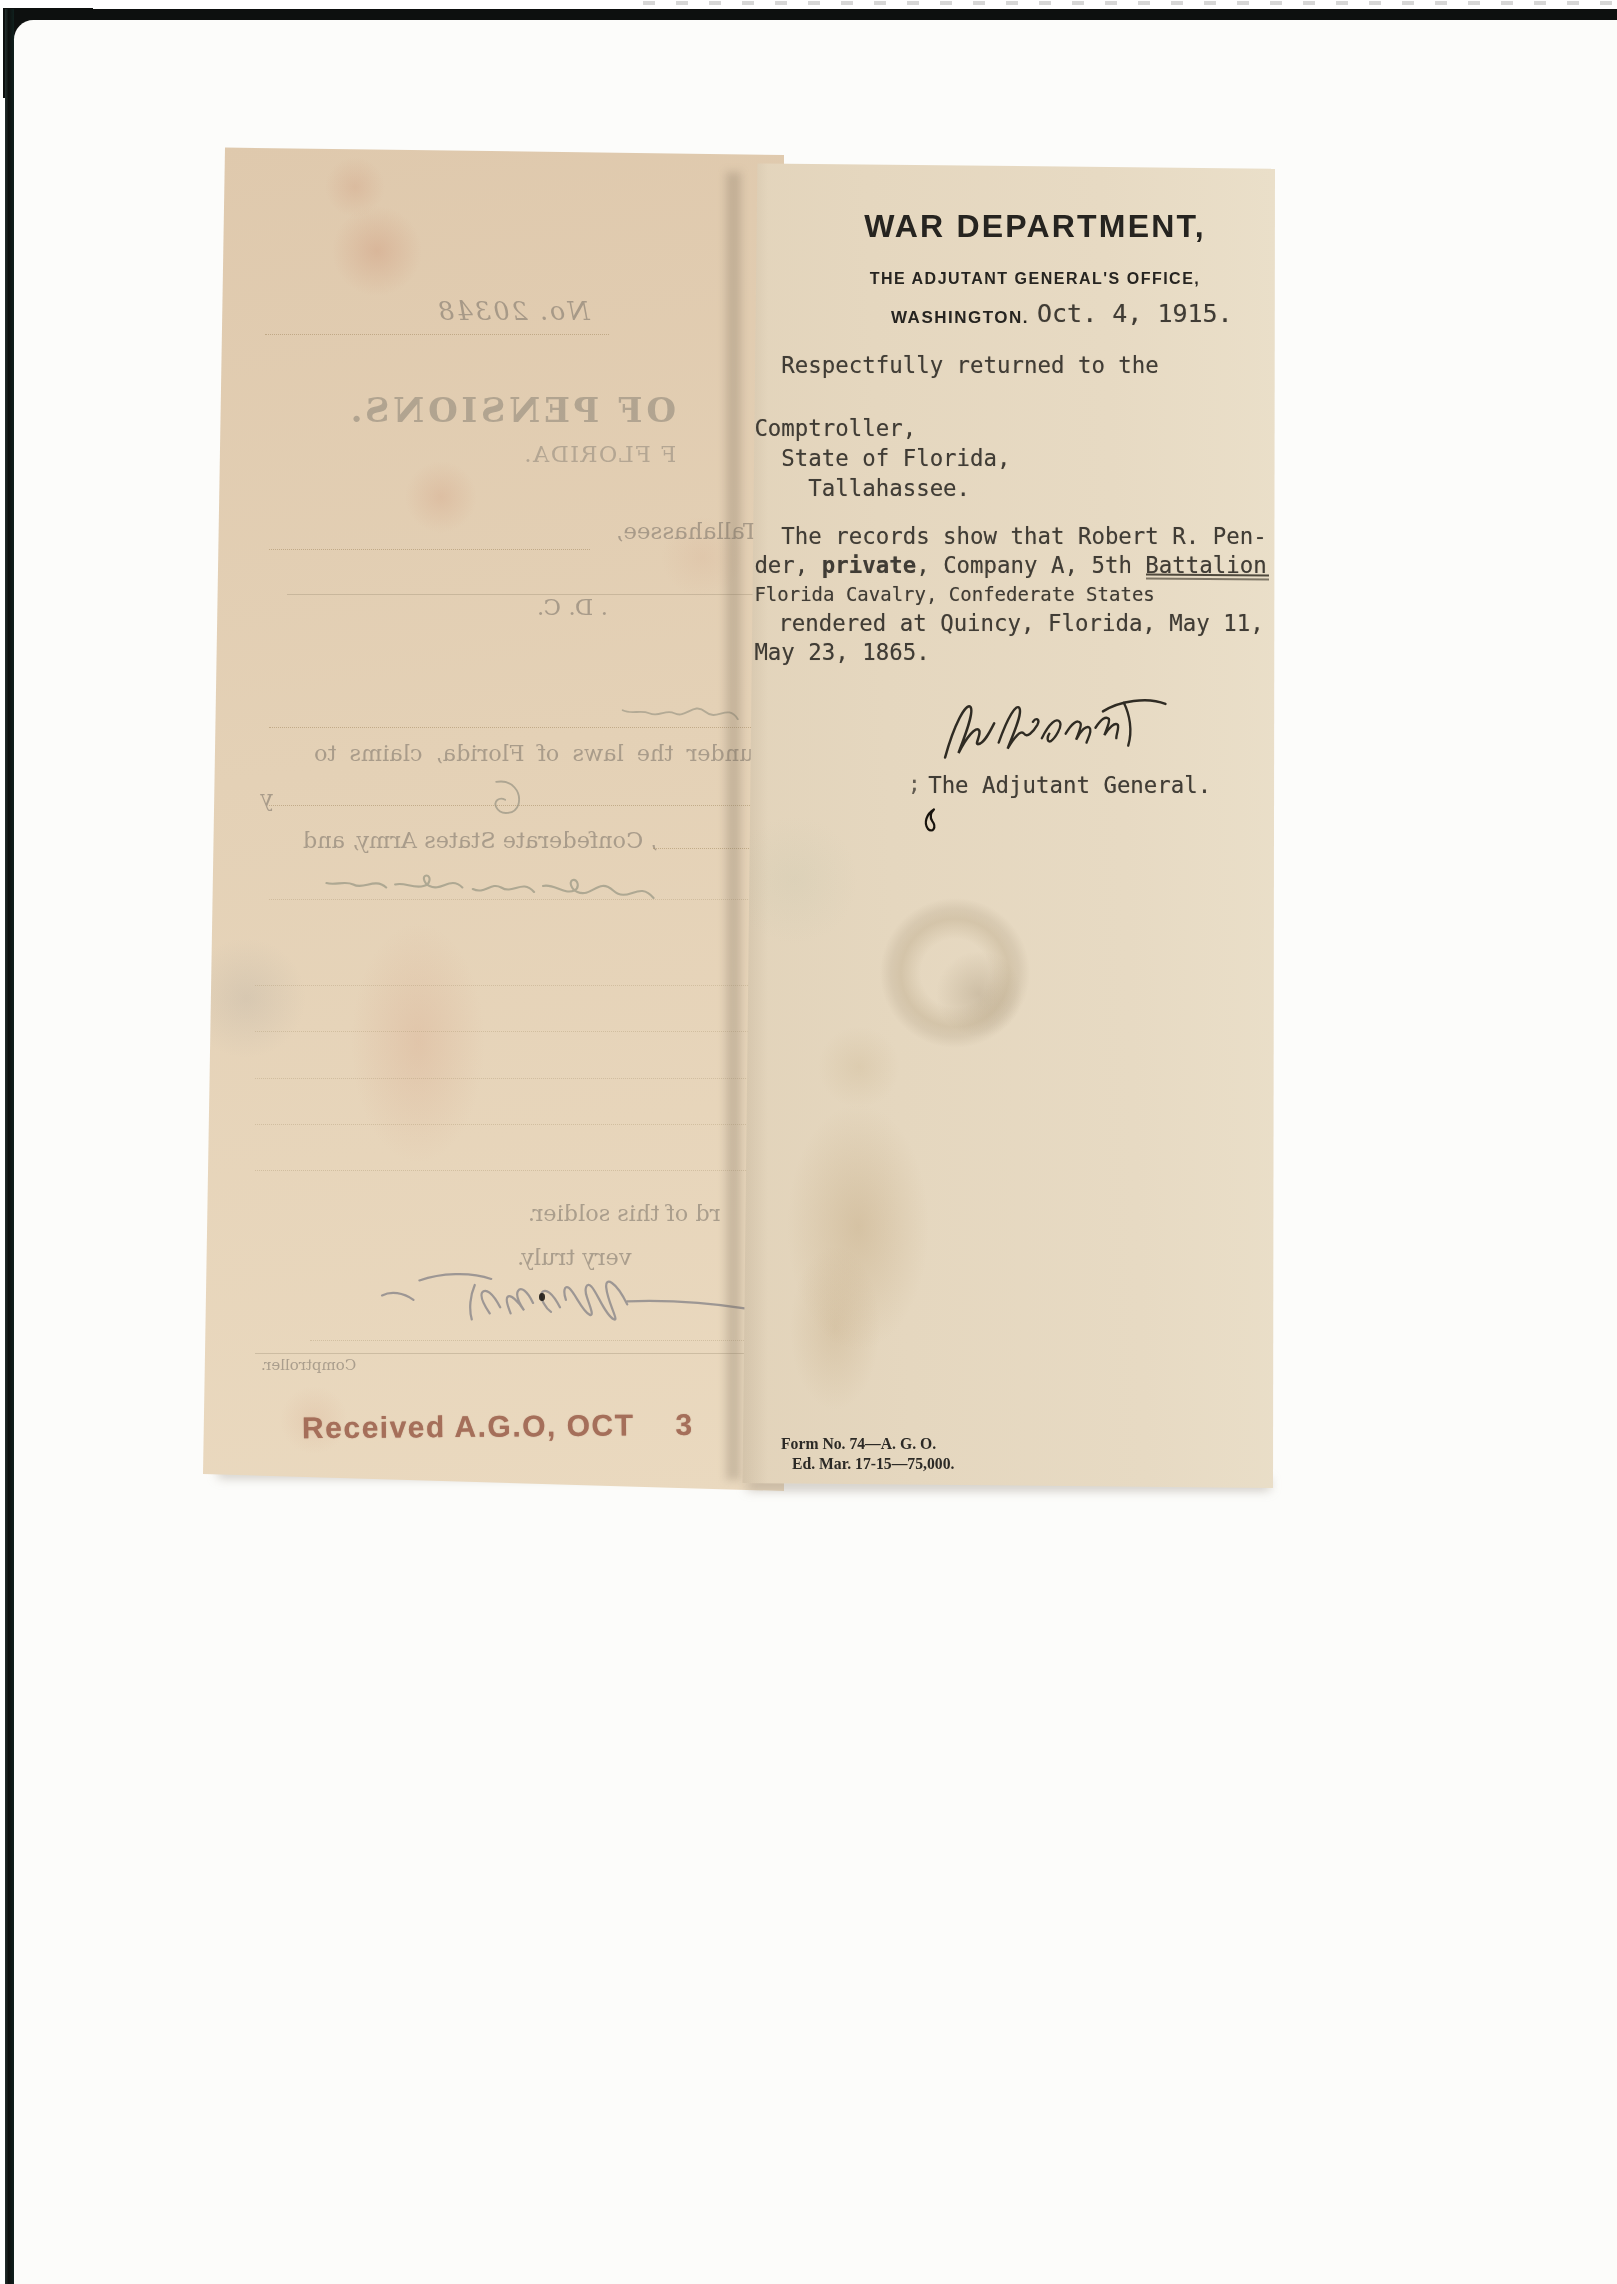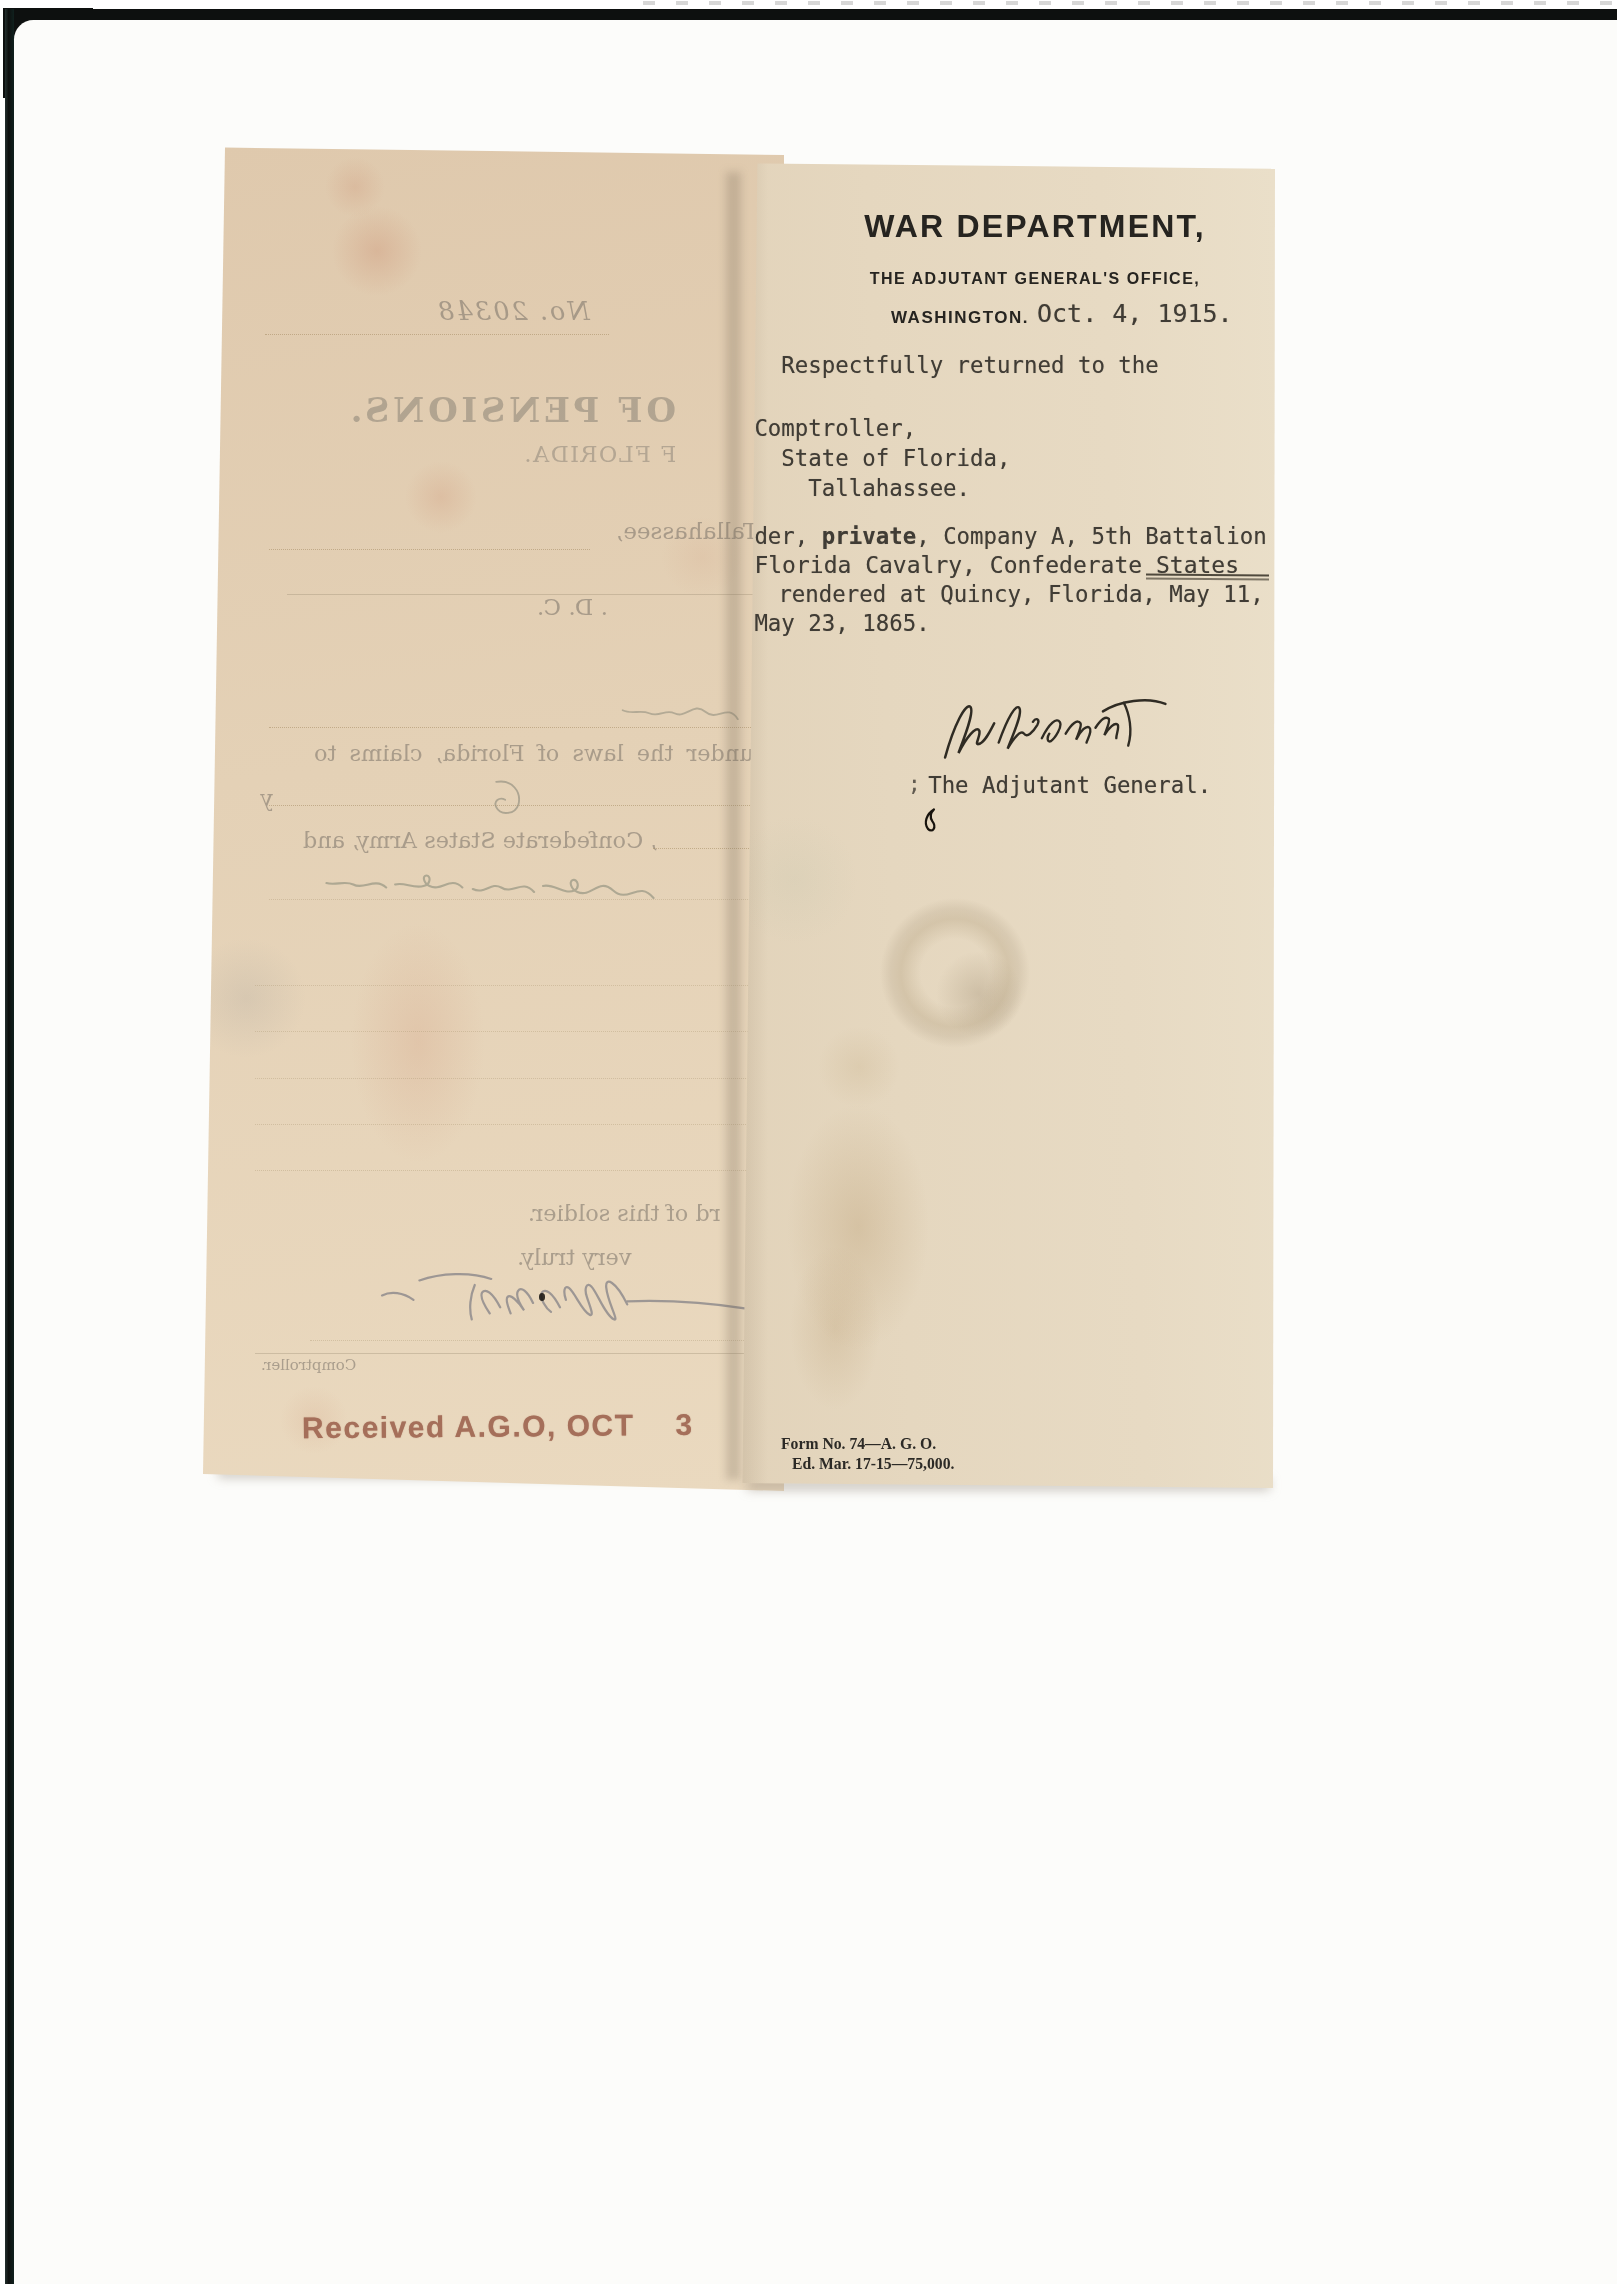--- a/index.html
+++ b/index.html
@@ -150,22 +150,23 @@
     <span class="abs printed" style="left:153px;top:149px;font-size:17px;letter-spacing:1.5px;">WASHINGTON.</span>
     <span class="abs type" style="left:299px;top:140px;font-size:25px;">Oct. 4, 1915.</span>
 
     <div class="abs type" style="left:16.4px;top:193px;font-size:22.4px;">  Respectfully returned to the</div>
 
     <div class="abs type" style="left:16.4px;top:254px;font-size:22.4px;line-height:30px;">Comptroller,
   State of Florida,
     Tallahassee.</div>
 
     <div class="abs" style="left:16.4px;top:363px;">
+      <div class="type" style="font-size:22.4px;line-height:29px;">  The records show that Robert R. Pen-</div>
       <div class="type" style="font-size:22.4px;line-height:29px;"><span>der, </span><span style="font-weight:bold;">private</span><span>, Company A, 5th </span><span>Battalion</span></div>
-      <div class="type" style="font-size:23px;line-height:29px;">Florida Cavalry, Confederate States</div>
+      <div class="type" style="font-size:19px;line-height:29px;">Florida Cavalry, Confederate States</div>
       <div class="type" style="font-size:22.4px;line-height:29px;margin-left:24px;">rendered at Quincy, Florida, May 11,</div>
       <div class="type" style="font-size:22.4px;line-height:29px;">May 23, 1865.</div>
     </div>
     <div class="uline-bar" style="left:408px;top:415px;width:123px;"></div>
     <div class="uline-bar" style="left:408px;top:419px;width:123px;opacity:.7;"></div>
 
     <span class="abs" style="left:202px;top:536px;">
       <svg width="232" height="67" viewBox="0 0 310 90">
         <path d="M6,84 C18,40 34,10 40,16 C46,22 30,62 24,78 C34,58 48,40 52,48 C54,54 46,66 50,66 C58,66 66,50 72,38" fill="none" stroke="#201c16" stroke-width="3.4" stroke-linecap="round" opacity=".92"></path>
         <path d="M78,64 C90,30 102,10 106,18 C110,26 96,56 90,72 C98,58 108,46 112,52 C116,58 124,50 130,40 C134,32 128,30 124,36 M136,58 C146,38 156,30 160,36 C164,42 154,58 148,62 C144,64 142,58 146,52" fill="none" stroke="#201c16" stroke-width="3.2" stroke-linecap="round" opacity=".92"></path>

